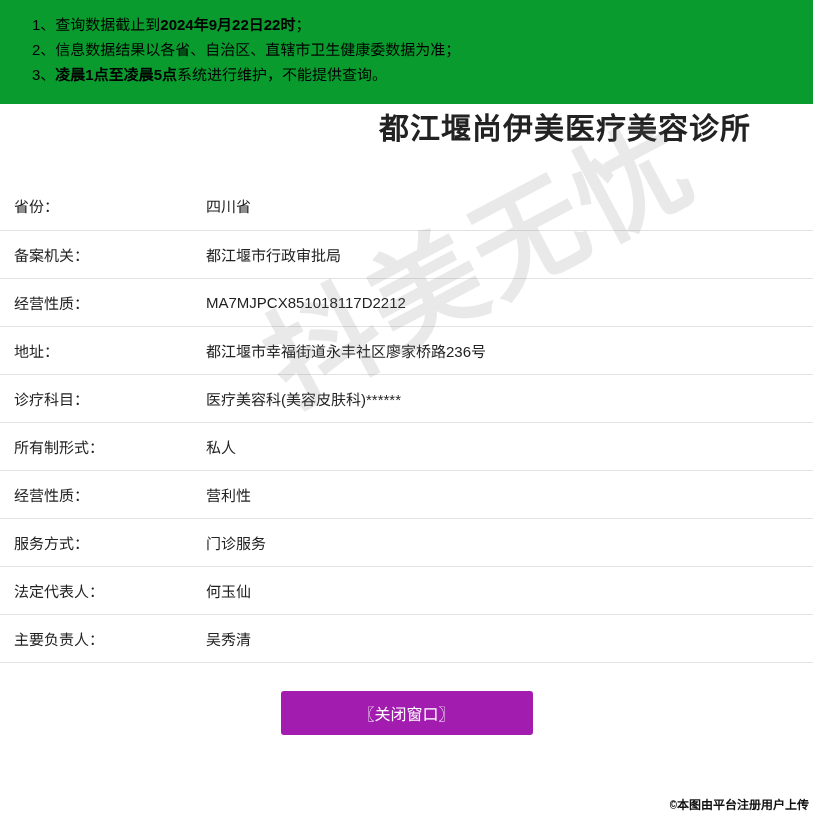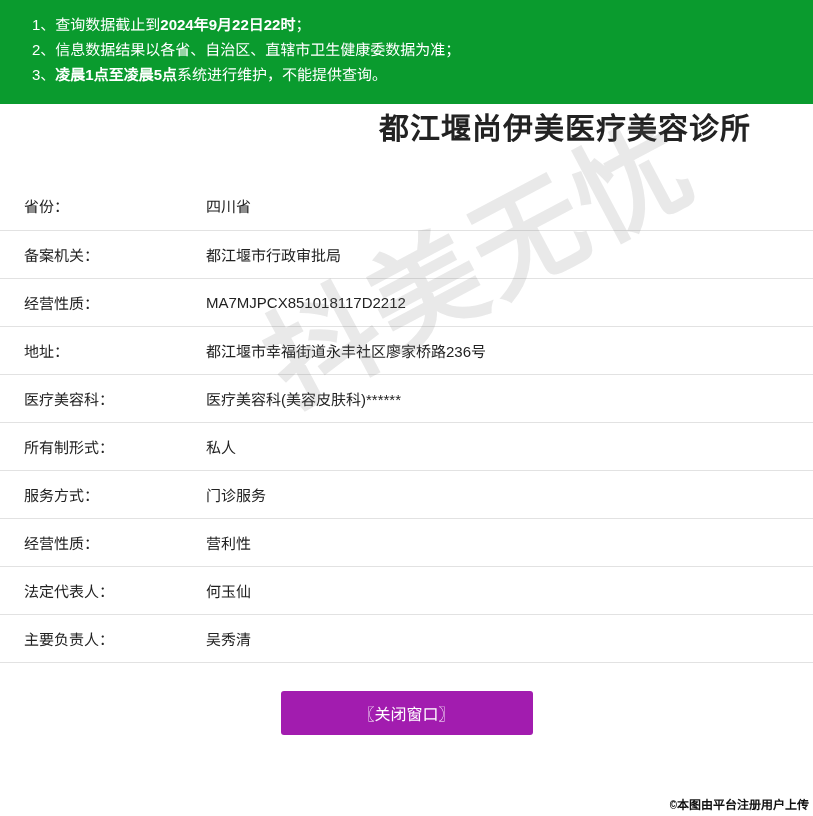--- a/index.html
+++ b/index.html
@@ -12,21 +12,21 @@
     background: #ffffff;
     font-family: "Liberation Sans", "DejaVu Sans", sans-serif;
     color: #333333;
     position: relative;
     overflow: hidden;
   }
 
   
   .notice {
     background: #0a9b2e;
-    color: #ffffff;
+    color: #000000;
     padding: 12px 20px 28px 32px;
     box-sizing: border-box;
     height: 104px;
   }
   .notice-line {
     font-size: 15px;
     line-height: 25px;
     white-space: nowrap;
   }
   .notice-line .bold {
@@ -60,21 +60,21 @@
   }
   .info-table td {
     border-bottom: 1px solid #e2e2e2;
     font-size: 15px;
     color: #222222;
     vertical-align: middle;
     padding: 0;
   }
   .info-table td.label {
     width: 200px;
-    padding-left: 24px;
+    padding-left: 14px;
     box-sizing: border-box;
   }
   .info-table td.value {
     padding-left: 6px;
     box-sizing: border-box;
   }
 
   
   .footer {
     margin-top: 28px;
@@ -153,34 +153,34 @@
     </tr>
     <tr>
       <td class="label">经营性质：</td>
       <td class="value">MA7MJPCX851018117D2212</td>
     </tr>
     <tr>
       <td class="label">地址：</td>
       <td class="value">都江堰市幸福街道永丰社区廖家桥路236号</td>
     </tr>
     <tr>
-      <td class="label">医疗美容科：</td>
+      <td class="label">诊疗科目：</td>
       <td class="value">医疗美容科(美容皮肤科)******</td>
     </tr>
     <tr>
       <td class="label">所有制形式：</td>
       <td class="value">私人</td>
     </tr>
     <tr>
+      <td class="label">经营性质：</td>
+      <td class="value">营利性</td>
+    </tr>
+    <tr>
       <td class="label">服务方式：</td>
       <td class="value">门诊服务</td>
-    </tr>
-    <tr>
-      <td class="label">经营性质：</td>
-      <td class="value">营利性</td>
     </tr>
     <tr>
       <td class="label">法定代表人：</td>
       <td class="value">何玉仙</td>
     </tr>
     <tr>
       <td class="label">主要负责人：</td>
       <td class="value">吴秀清</td>
     </tr>
   </tbody>

